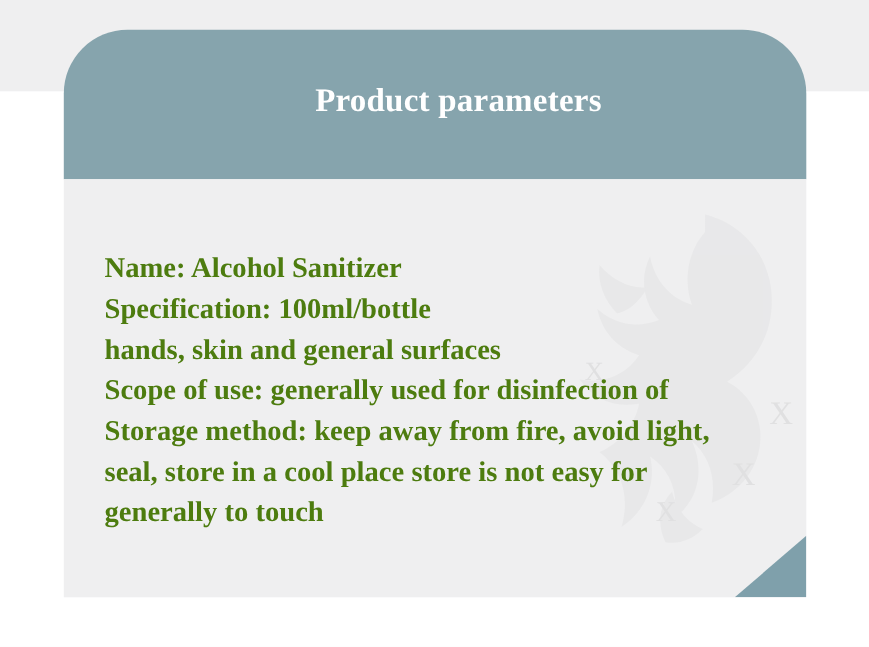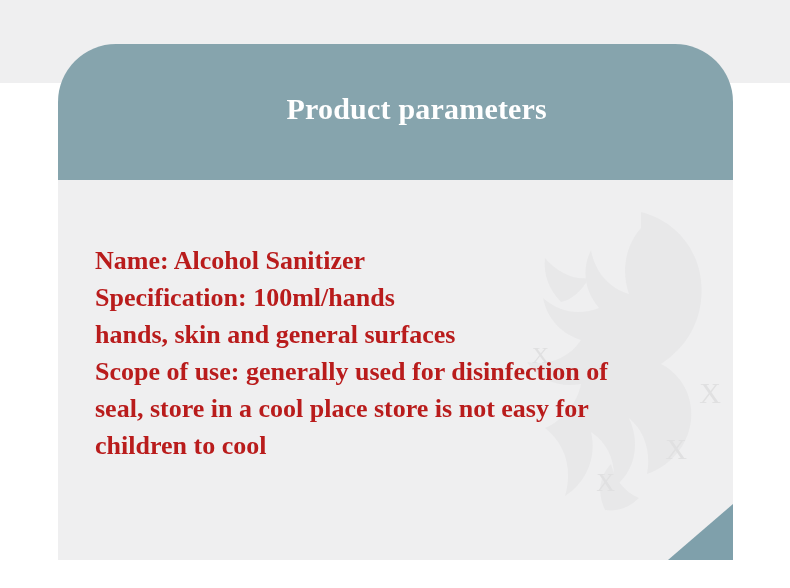--- a/index.html
+++ b/index.html
@@ -29,21 +29,21 @@
     top: 0;
     width: 790px;
     height: 83px;
     background: #efeff0;
   }
 
   
   .card {
     position: absolute;
     left: 58px;
-    top: 44px;
+    top: 27px;
     width: 659px;
     height: 516px;
   }
 
   .card-header {
     position: absolute;
     left: 0;
     top: 0;
     width: 675px;
     height: 136px;
@@ -113,21 +113,21 @@
   .wm-x.b { right: 46px; top: 254px; }
   .wm-x.c { right: 118px; top: 288px; font-size: 26px; }
   .wm-x.d { right: 184px; top: 160px; font-size: 24px; }
 
   
   .body-text {
     position: absolute;
     left: 37px;
     top: 62px;
     width: 610px;
-    color: #b91c1c;
+    color: #4d7c0f;
     font-family: "Liberation Serif", serif;
     font-weight: bold;
     font-size: 26px;
     line-height: 37px;
   }
   .body-text .line {
     white-space: nowrap;
   }
 
   
@@ -178,24 +178,25 @@
         </svg>
       </div>
 
       <span class="wm-x a">X</span>
       <span class="wm-x b">X</span>
       <span class="wm-x c">X</span>
       <span class="wm-x d">X</span>
 
       <div class="body-text">
         <div class="line">Name: Alcohol Sanitizer</div>
-        <div class="line">Specification: 100ml/hands</div>
+        <div class="line">Specification: 100ml/bottle</div>
         <div class="line">hands, skin and general surfaces</div>
         <div class="line">Scope of use: generally used for disinfection of</div>
+        <div class="line">Storage method: keep away from fire, avoid light,</div>
         <div class="line">seal, store in a cool place store is not easy for</div>
-        <div class="line">children to cool</div>
+        <div class="line">generally to touch</div>
       </div>
 
       <div class="fold-corner"></div>
 
     </div>
   </div>
 </div>
 
 </body></html>

